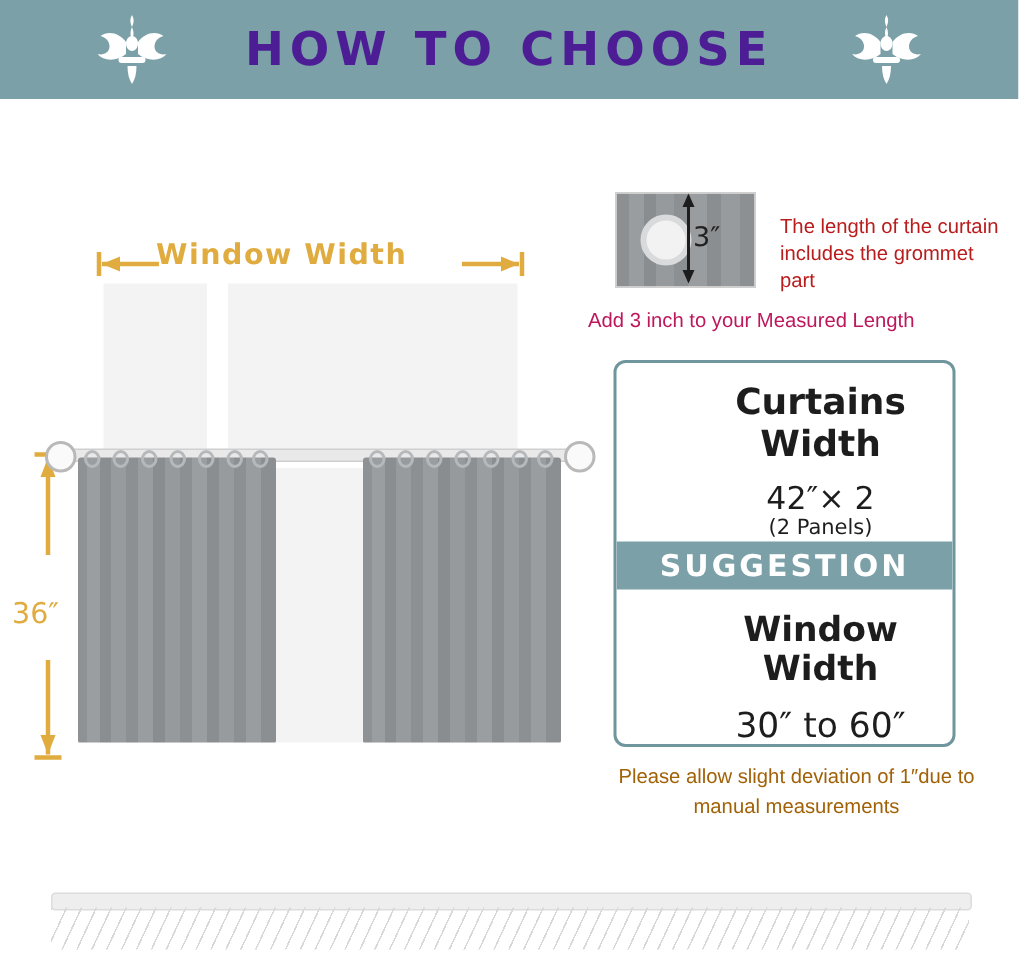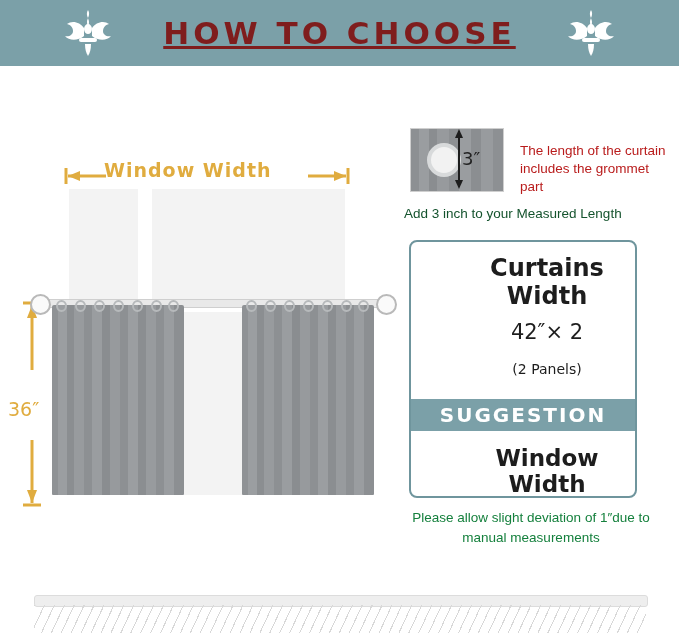--- a/index.html
+++ b/index.html
@@ -10,26 +10,25 @@
     overflow:hidden;
     position:relative;
   }
   
   #header{
     position:absolute;left:0;top:0;width:679px;height:66px;
     background:#7ba0a8;
     display:flex;align-items:center;justify-content:center;
   }
   #header-title{
-    color:#7f1d1d;
+    color:#4c1d95;
     font-size:31px;
     font-weight:bold;
     letter-spacing:4px;
     font-family:"DejaVu Sans", sans-serif;
-    text-decoration:underline;
   }
   .fleur{
     position:absolute;top:8px;width:52px;height:50px;
     color:#ffffff;
   }
   .fleur svg{width:100%;height:100%;display:block;}
   #fleur-left{left:62px;}
   #fleur-right{right:62px;}
 
   
@@ -113,61 +112,61 @@
   }
   #grommet-dim-label{
     position:absolute;left:462px;top:148px;font-size:18px;color:#222;
     font-family:"DejaVu Sans", sans-serif;
   }
   #grommet-note{
     position:absolute;left:520px;top:142px;width:150px;
     font-size:13.5px;color:#b91c1c;line-height:18px;
   }
   #add-note{
-    position:absolute;left:404px;top:206px;width:262px;
-    font-size:13.5px;color:#14532d;
+    position:absolute;left:392px;top:206px;width:262px;
+    font-size:13.5px;color:#be185d;
   }
 
   
   #info-box{
     position:absolute;left:409px;top:240px;width:228px;height:258px;
     border:2px solid #6f959d;border-radius:8px;background:#ffffff;
     box-sizing:border-box;overflow:hidden;
   }
   .info-line{
     text-align:center;color:#1d1d1d;padding-left:48px;
   }
   #curtains-width-title{
     margin-top:12px;font-size:24px;font-weight:bold;
     font-family:"DejaVu Sans", sans-serif;
   }
   #curtains-width-value{
     margin-top:10px;font-size:21px;
     font-family:"DejaVu Sans", sans-serif;
   }
   #curtains-width-sub{
-    margin-top:17px;font-size:14px;
+    margin-top:0;font-size:14px;
     font-family:"DejaVu Sans", sans-serif;
   }
   #suggestion-band{
-    margin-top:22px;background:#7ba0a8;color:#ffffff;
+    margin-top:1px;background:#7ba0a8;color:#ffffff;
     font-size:20px;font-weight:bold;letter-spacing:2px;
     padding:4px 0;font-family:"DejaVu Sans", sans-serif;
   }
   #window-width-title{
     margin-top:14px;font-size:23px;font-weight:bold;
     font-family:"DejaVu Sans", sans-serif;
   }
   #window-width-value{
     margin-top:12px;font-size:23px;
     font-family:"DejaVu Sans", sans-serif;
   }
   #deviation-note{
     position:absolute;left:400px;top:508px;width:262px;
-    font-size:13.5px;color:#15803d;line-height:20px;text-align:center;
+    font-size:13.5px;color:#a16207;line-height:20px;text-align:center;
   }
 </style>
 </head>
 <body>
 
 <div id="header">
   <div id="fleur-left" class="fleur">
     <svg viewBox="0 0 52 50" fill="currentColor" aria-hidden="true">
       <path d="M26 2c-3 5 1 8 1 12 0 3-1 5-1 5s-1-2-1-5c0-4 4-7 1-12z"></path>
       <path d="M26 16c-2 0-4 2-4 5s2 5 4 5 4-2 4-5-2-5-4-5z"></path>

